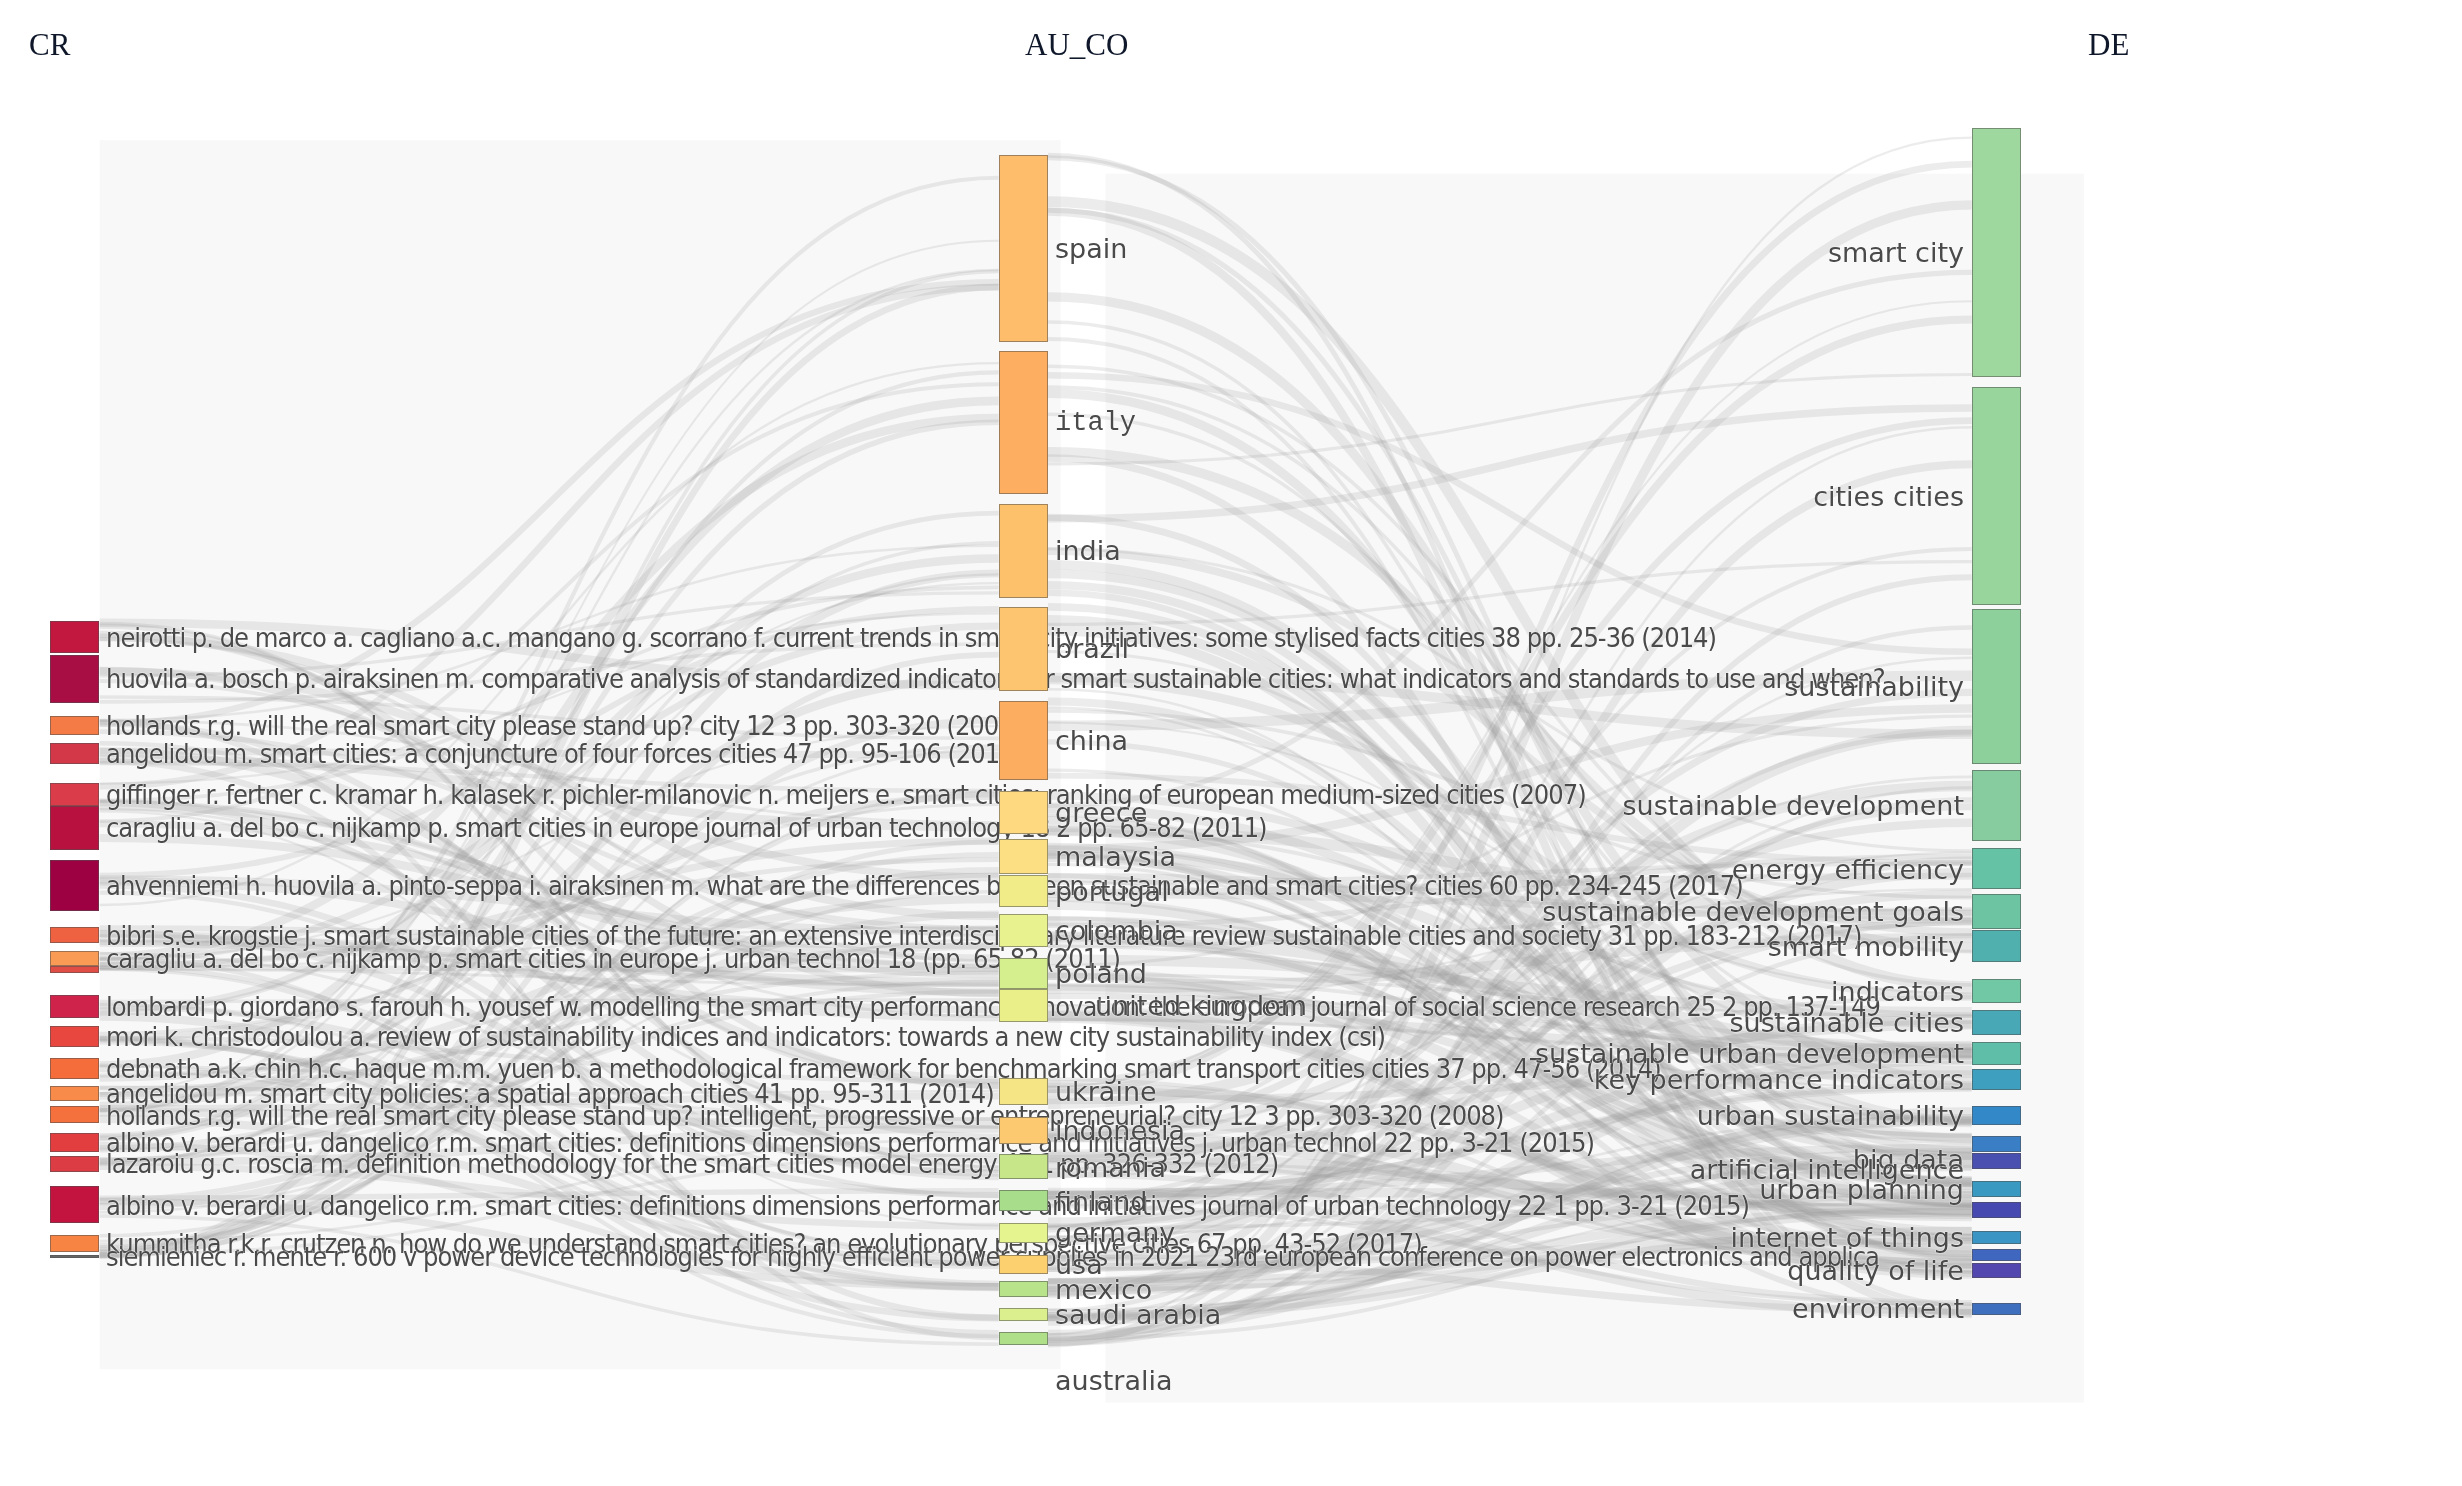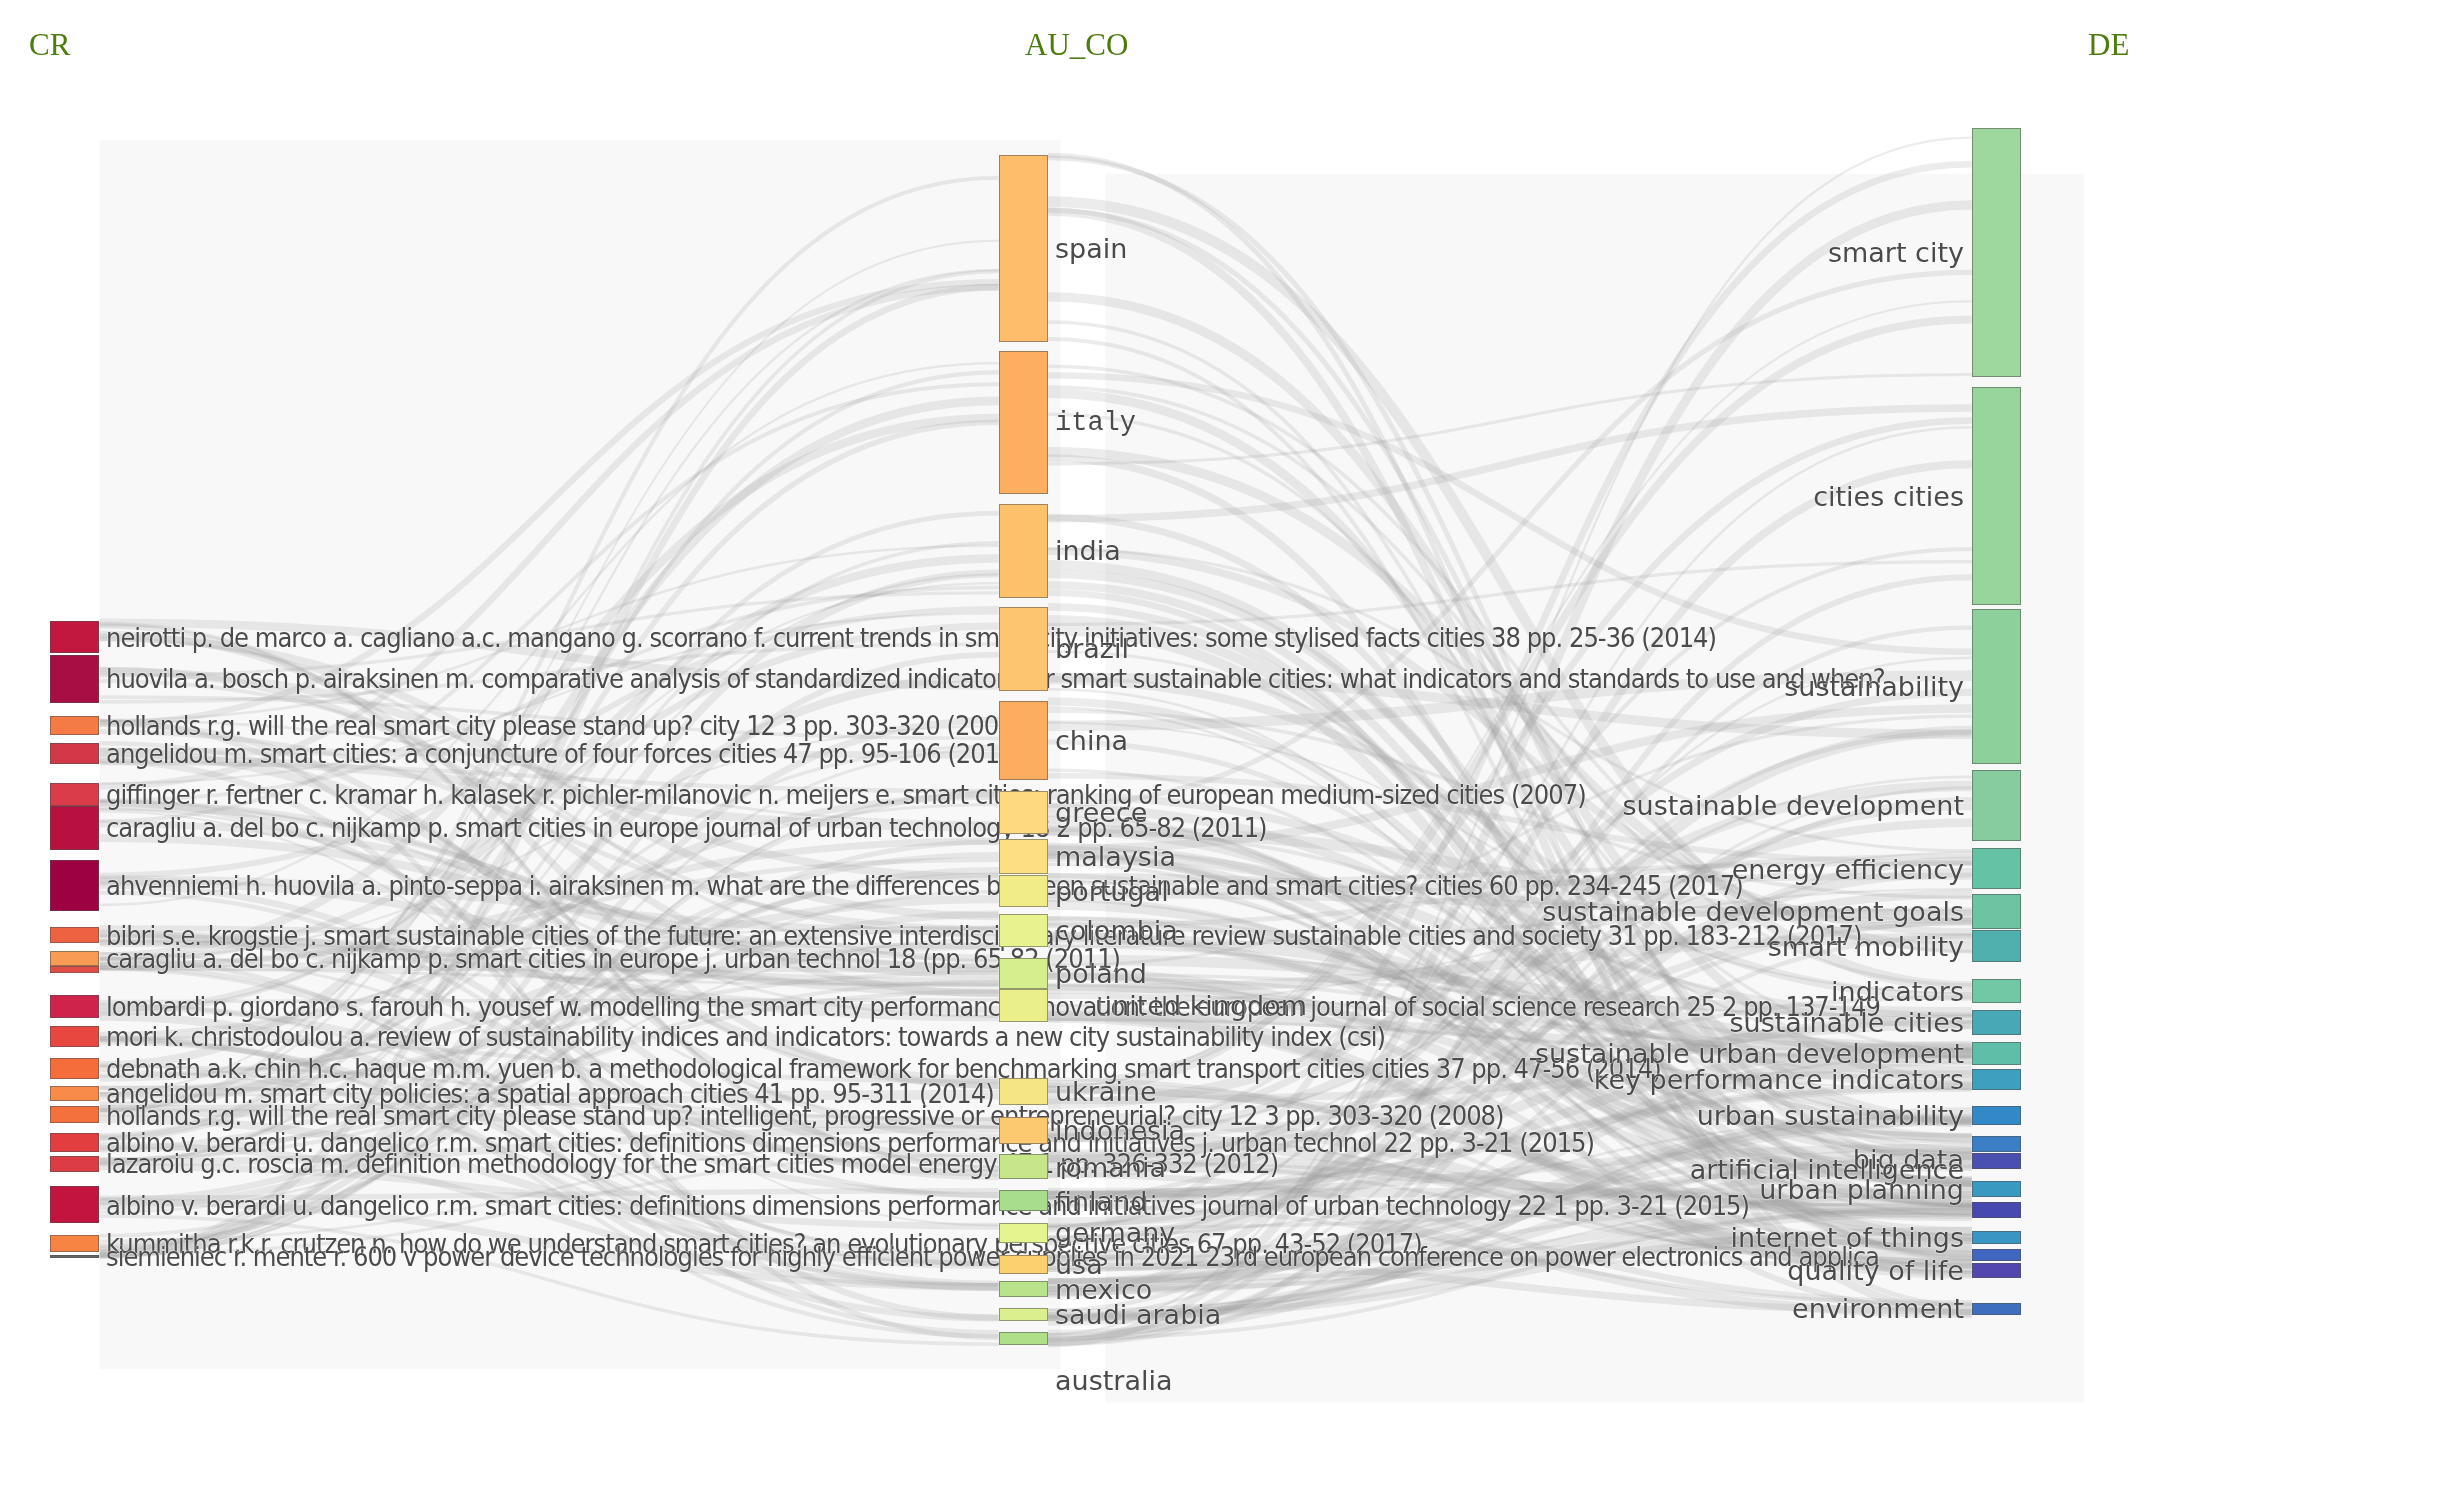--- a/index.html
+++ b/index.html
@@ -1,21 +1,21 @@
 <!DOCTYPE html>
 <html style="font-size:10.7px"><head>
 <meta charset="utf-8">
 <style>
   html, body { margin: 0; padding: 0; background: #ffffff; }
   body { width: 2462px; height: 1486px; position: relative; overflow: hidden;
          font-family: "DejaVu Sans", "Liberation Sans", sans-serif; color: #444; }
   #stage { position: absolute; left: 0; top: 0; width: 2462px; height: 1486px; }
   svg#links { position: absolute; left: 0; top: 0; }
   .col-title { position: absolute; top: 27px; font-family: "Liberation Serif", "DejaVu Serif", serif;
-               font-size: 31px; color: #4d7c0f; }
+               font-size: 31px; color: #0f172a; }
   .node { position: absolute; box-sizing: border-box; border: 1.3px solid rgba(80,80,80,0.55); }
   .lbl { position: absolute; font-size: 27px; color: #4a4a4a; white-space: nowrap; line-height: 1;
          text-shadow: 0 0 1.3px #fff, 0 0 1.3px #fff; }
   .lbl-cr { font-family: "DejaVu Sans Condensed", "DejaVu Sans", sans-serif; font-size: 27px; letter-spacing: -1px; }
   .lbl-right { text-align: right; }
 </style>
 </head>
 <body>
 
 <div id="stage">

